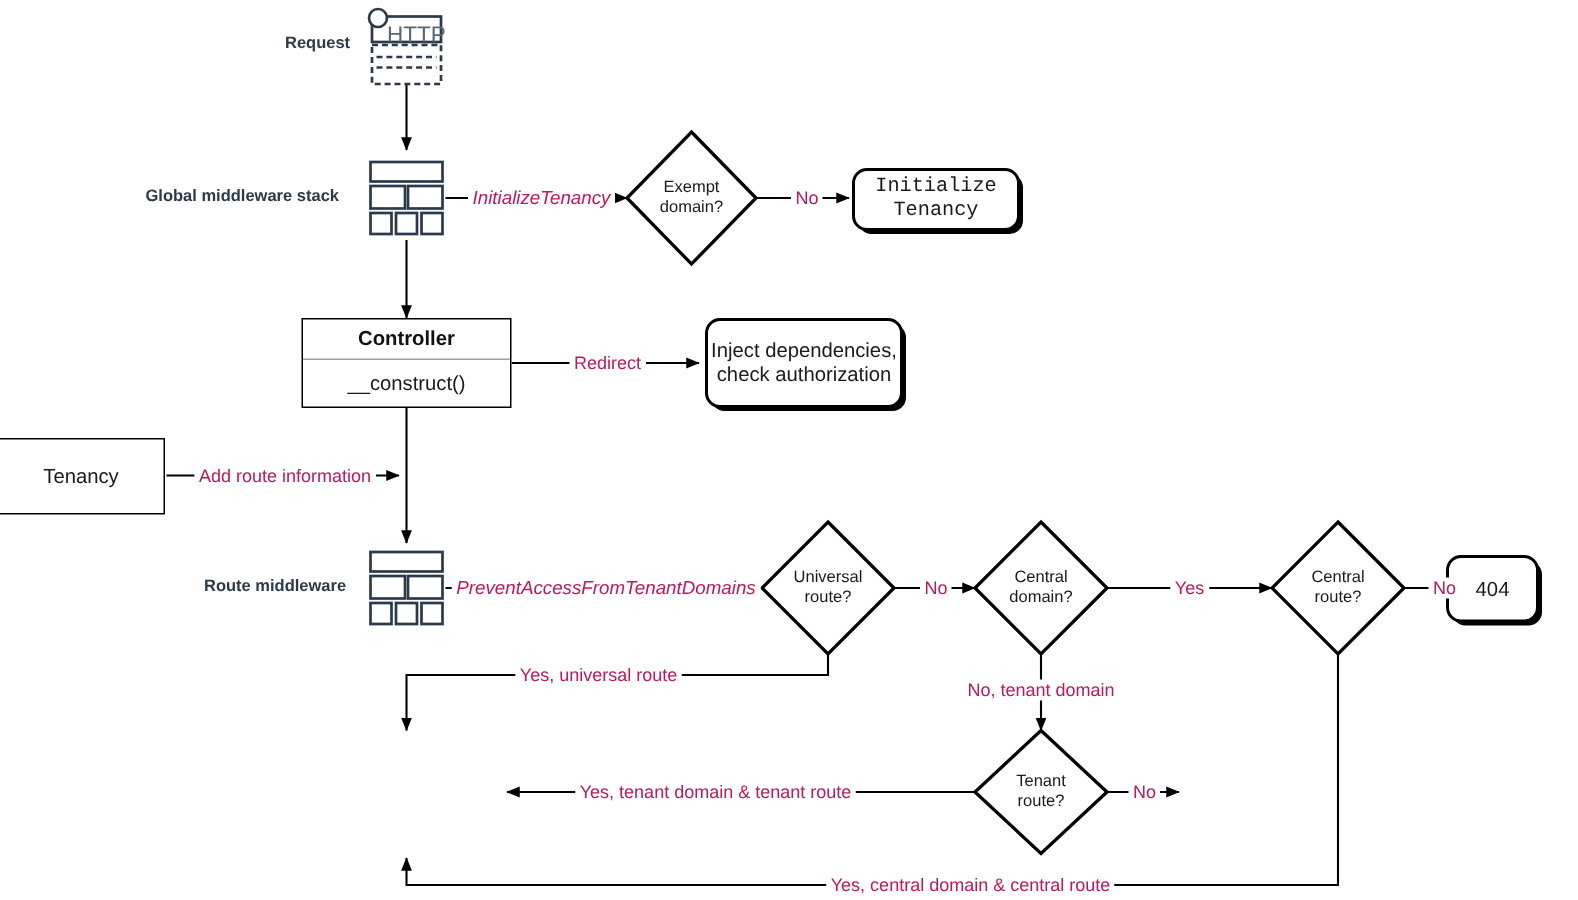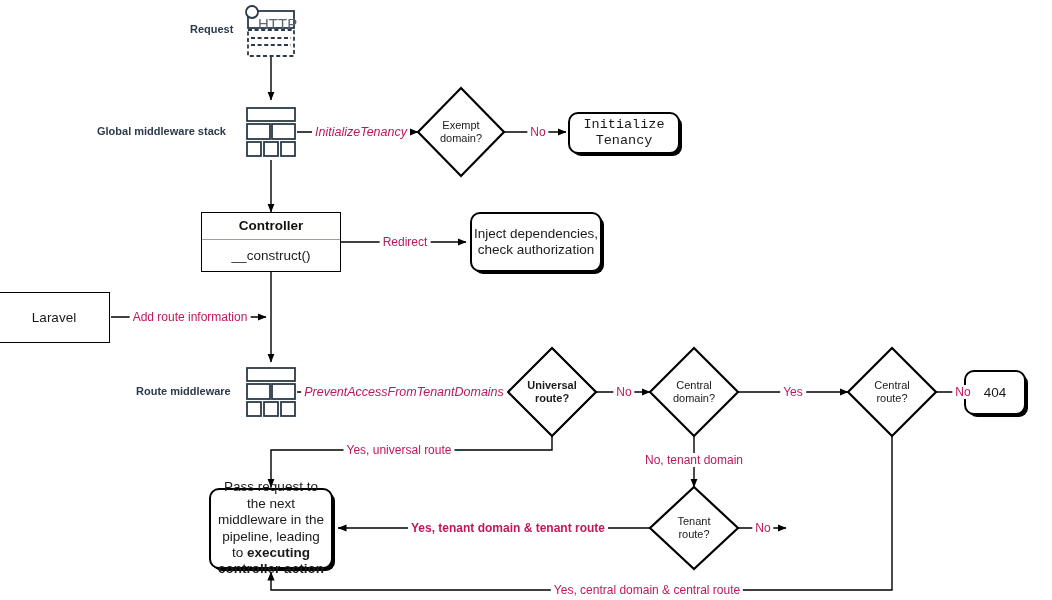--- a/index.html
+++ b/index.html
@@ -123,21 +123,21 @@
   <div class="bold-label" style="left:97px;top:125px;position:absolute;">Global middleware stack</div>
   <div class="bold-label" style="left:136px;top:385px;position:absolute;">Route middleware</div>
 
   <div style="position:absolute;left:258px;top:15px;font-size:15px;color:#5a6673;">HTTP</div>
 
   <div class="diamond" style="left:418px;top:88px;width:86px;height:88px;">
     <div class="dtext" style="white-space:pre-line;">Exempt
 domain?</div>
   </div>
   <div class="diamond" style="left:508px;top:348px;width:88px;height:88px;">
-    <div class="dtext" style="white-space:pre-line;font-weight:bold;">Universal
+    <div class="dtext" style="white-space:pre-line;">Universal
 route?</div>
   </div>
   <div class="diamond" style="left:650px;top:348px;width:88px;height:88px;">
     <div class="dtext" style="white-space:pre-line;">Central
 domain?</div>
   </div>
   <div class="diamond" style="left:848px;top:348px;width:88px;height:88px;">
     <div class="dtext" style="white-space:pre-line;">Central
 route?</div>
   </div>
@@ -154,41 +154,36 @@
     <div class="uml-title">Controller</div>
     <div class="uml-row">__construct()</div>
   </div>
 
   <div class="node round" style="left:470px;top:212px;width:132px;height:60px;">
     <span class="lbl" style="white-space:pre-line;">Inject dependencies,
 check authorization</span>
   </div>
 
   <div class="node rect" style="left:-2px;top:292px;width:112px;height:51px;">
-    <span class="lbl">Laravel</span>
+    <span class="lbl">Tenancy</span>
   </div>
 
   <div class="node round" style="left:964px;top:370px;width:62px;height:45px;">
     <span class="lbl">404</span>
   </div>
 
 
-  <div class="node round" style="left:209px;top:488px;width:124px;height:81px;padding:0 5px;">
-    <span class="lbl" style="line-height:1.22;">
-      <span>Pass request to the next middleware in the pipeline, leading to </span><span class="strong">executing controller action</span>
-    </span>
-  </div>
 
   <div class="elabel italic" style="left:361px;top:132px;">InitializeTenancy</div>
   <div class="elabel" style="left:538px;top:132px;">No</div>
   <div class="elabel" style="left:405px;top:242px;">Redirect</div>
   <div class="elabel" style="left:190px;top:317px;">Add route information</div>
   <div class="elabel italic" style="left:404px;top:392px;">PreventAccessFromTenantDomains</div>
   <div class="elabel" style="left:624px;top:392px;">No</div>
   <div class="elabel" style="left:793px;top:392px;text-align:right;">Yes</div>
   <div class="elabel" style="left:963px;top:392px;">No</div>
   <div class="elabel" style="left:399px;top:450px;">Yes, universal route</div>
   <div class="elabel" style="left:694px;top:460px;">No, tenant domain</div>
   <div class="elabel" style="left:763px;top:528px;">No</div>
-  <div class="elabel" style="left:508px;top:528px;font-weight:bold;">Yes, tenant domain &amp; tenant route</div>
+  <div class="elabel" style="left:477px;top:528px;">Yes, tenant domain &amp; tenant route</div>
   <div class="elabel" style="left:647px;top:590px;">Yes, central domain &amp; central route</div>
 
 </div>
 
 </body></html>

